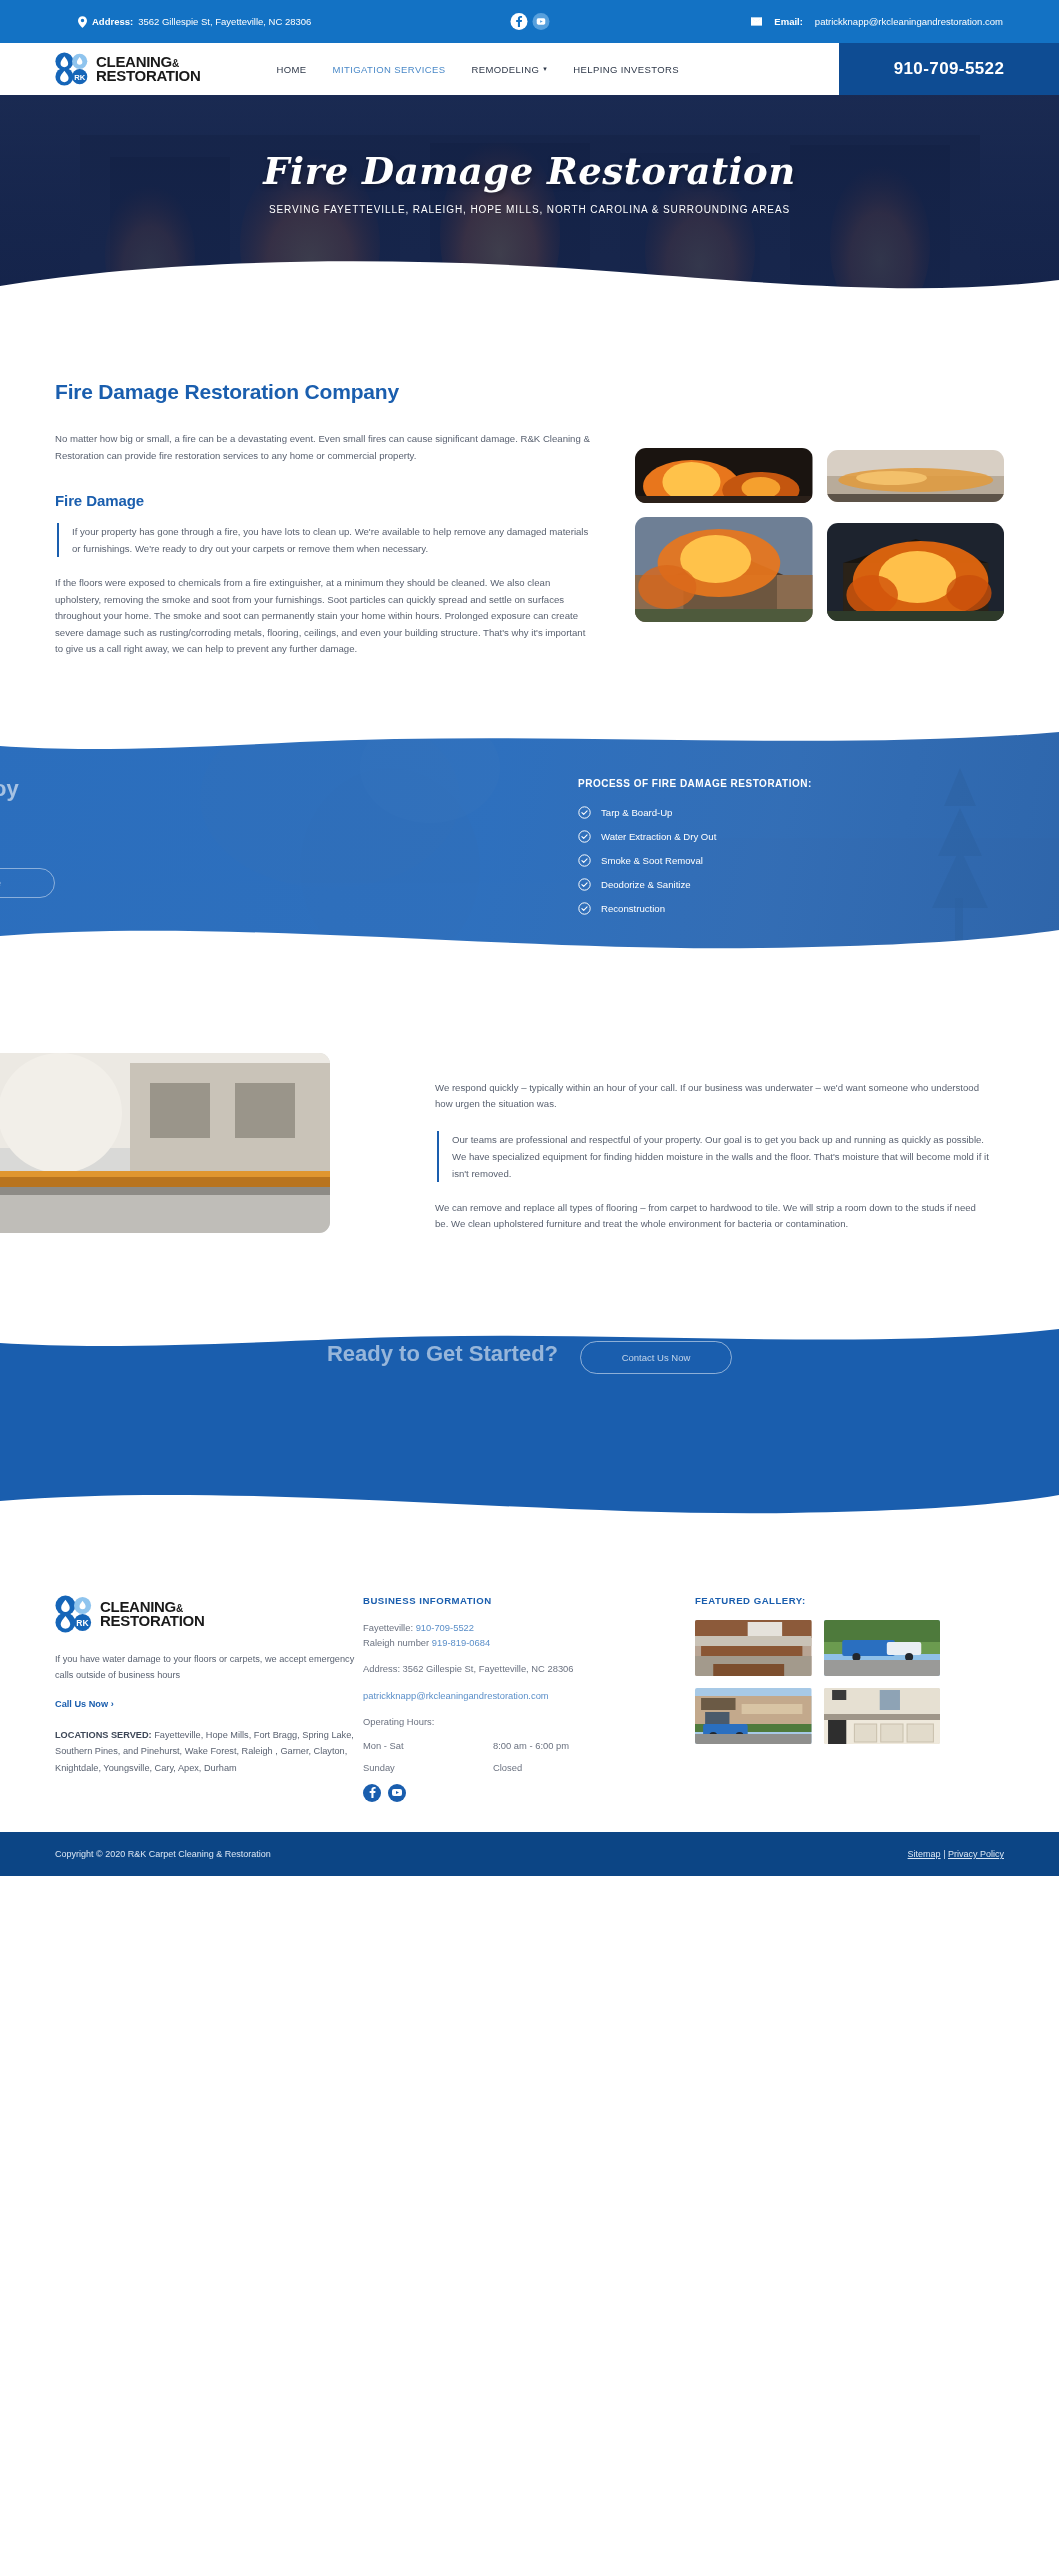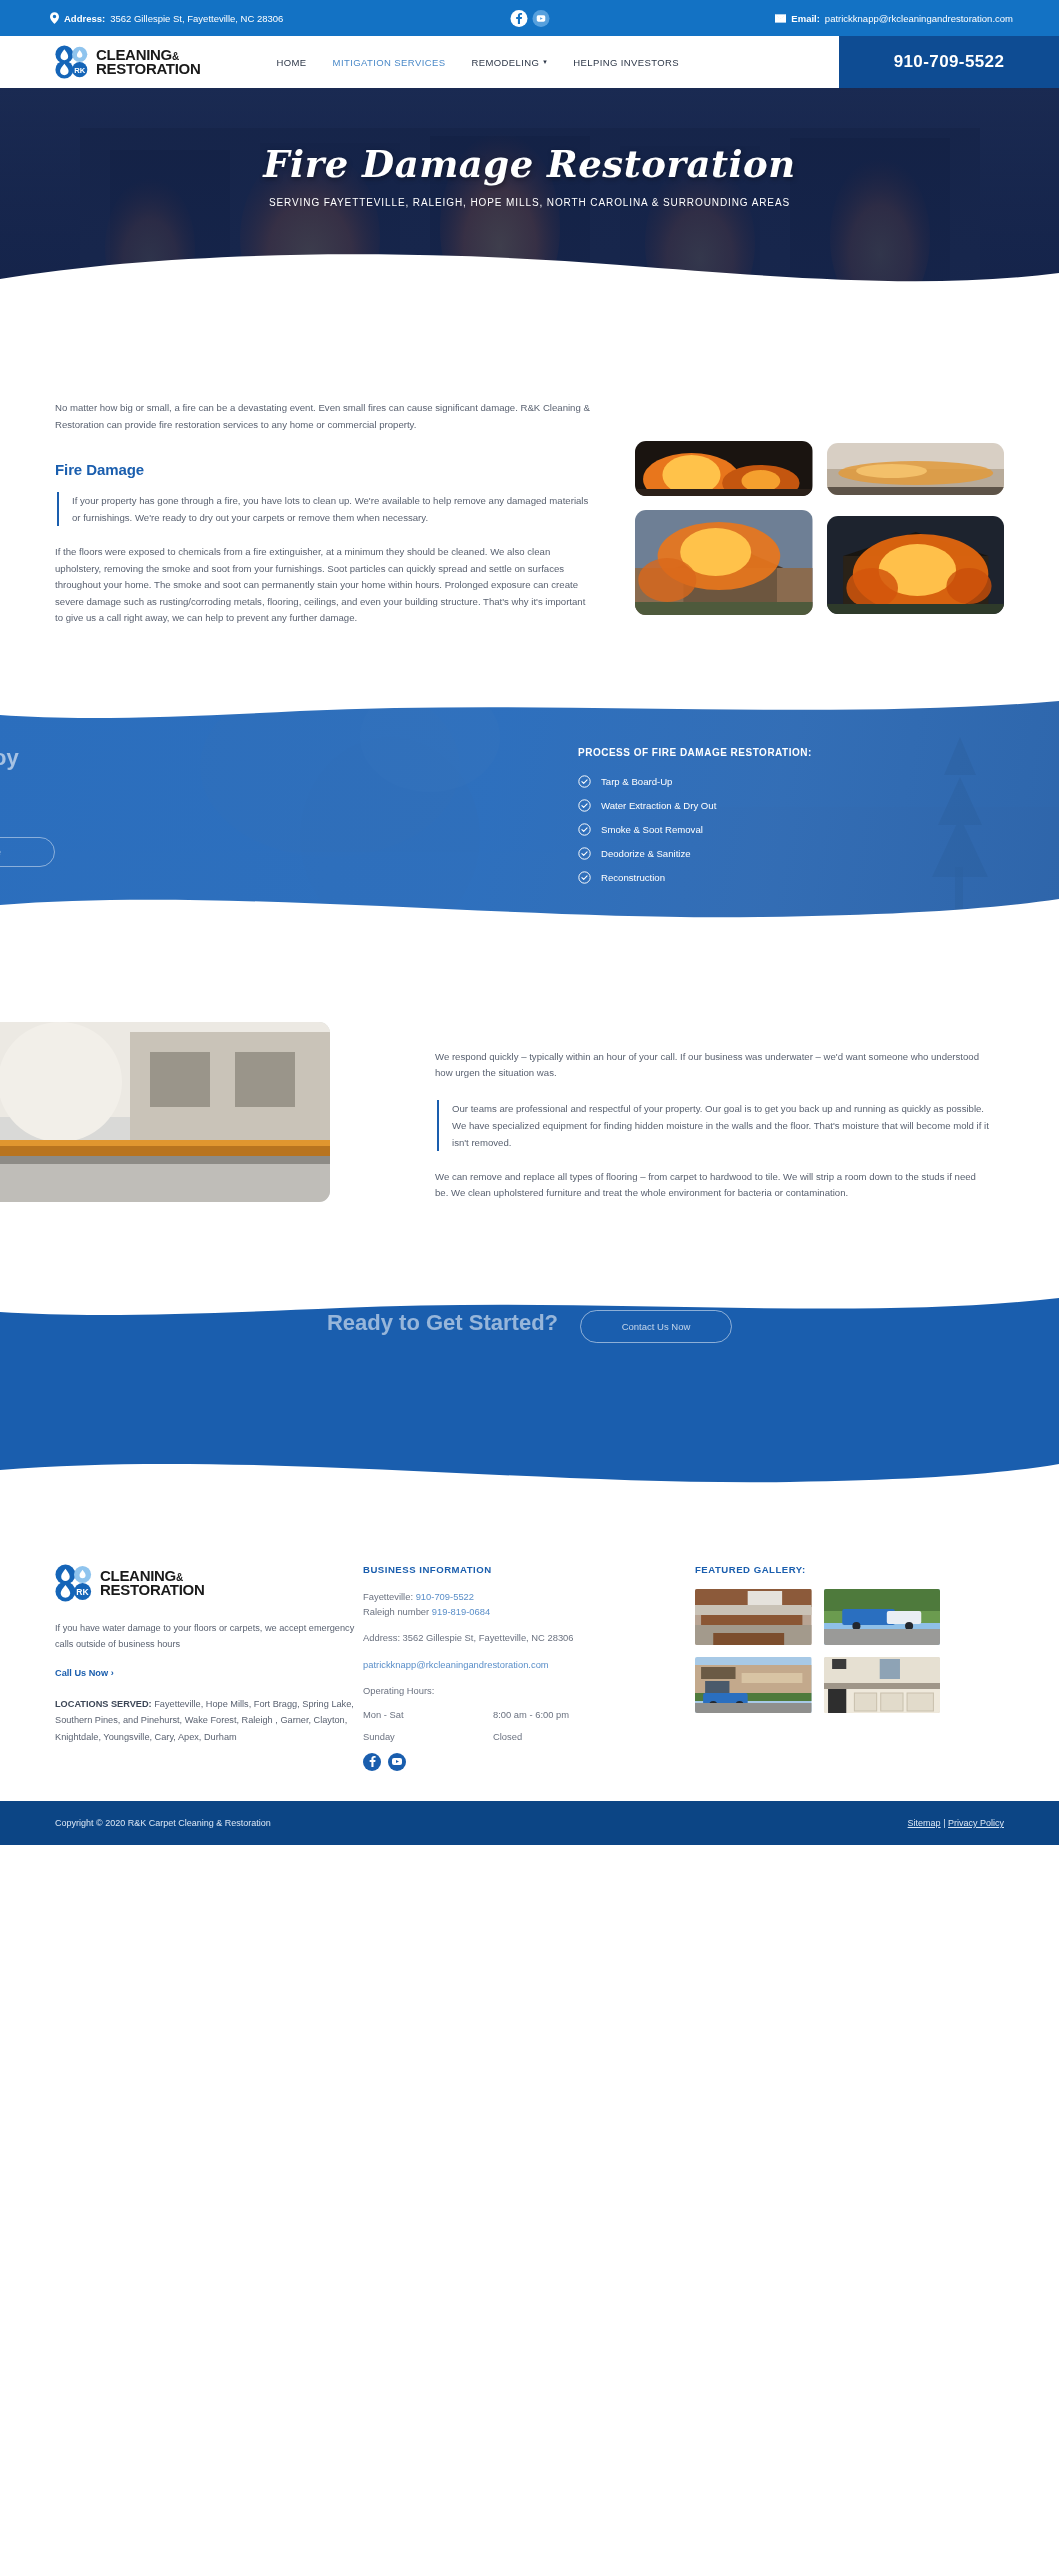--- a/index.html
+++ b/index.html
@@ -8,29 +8,30 @@
     font-family: "Liberation Sans", sans-serif;
     background: #ffffff;
     color: #4a5568;
     width: 1059px;
     overflow-x: hidden;
   }
 
   
   .topbar {
     background: #1372c4;
-    height: 36px;
+    height: 43px;
     display: flex;
     align-items: center;
     position: relative;
     font-size: 9.5px;
     color: #ffffff;
+    padding-left: 28px;
   }
   .topbar-addr { display: flex; align-items: center; gap: 5px; margin-left: 50px; }
-  .topbar-email { display: flex; align-items: center; gap: 5px; position: absolute; right: 46px; }
+  .topbar-email { display: flex; align-items: center; gap: 12px; position: absolute; right: 56px; }
   .topbar b { font-weight: 700; }
   .pin-icon svg, .mail-icon svg { display: block; }
   .topbar-social { position: absolute; left: 50%; transform: translateX(-50%); display: flex; gap: 5px; }
   .soc {
     width: 17px; height: 17px; border-radius: 50%;
     background: #ffffff; display: flex; align-items: center; justify-content: center;
   }
   .soc.fb { background: #ffffff; }
   .soc.yt { background: #57a0dd; }
 
@@ -330,20 +331,21 @@
     <div class="hero-sub">SERVING FAYETTEVILLE, RALEIGH, HOPE MILLS, NORTH CAROLINA &amp; SURROUNDING AREAS</div>
   </div>
   <svg class="hero-curve" width="1059" height="58" viewBox="0 0 1059 58" preserveAspectRatio="none">
     <path d="M0 32 C 180 2, 420 2, 620 18 C 800 32, 930 42, 1059 26 L1059 58 L0 58 Z" fill="#ffffff"></path>
   </svg>
 </div>
 
 <div class="wrap">
   <div class="sec1">
     <div class="sec1-left">
+      <h2 class="blue">Fire Damage Restoration Company</h2>
       <p class="body">No matter how big or small, a fire can be a devastating event. Even small fires can cause significant damage. R&amp;K Cleaning &amp; Restoration can provide fire restoration services to any home or commercial property.</p>
       <h3 class="blue" style="margin-top:28px">Fire Damage</h3>
       <div class="quote">
         <p>If your property has gone through a fire, you have lots to clean up. We're available to help remove any damaged materials or furnishings. We're ready to dry out your carpets or remove them when necessary.</p>
       </div>
       <p class="body" style="margin-top:18px">If the floors were exposed to chemicals from a fire extinguisher, at a minimum they should be cleaned. We also clean upholstery, removing the smoke and soot from your furnishings. Soot particles can quickly spread and settle on surfaces throughout your home. The smoke and soot can permanently stain your home within hours. Prolonged exposure can create severe damage such as rusting/corroding metals, flooring, ceilings, and even your building structure. That's why it's important to give us a call right away, we can help to prevent any further damage.</p>
     </div>
     <div class="sec1-right">
       <div class="photo-grid">
         <div class="photo a">

